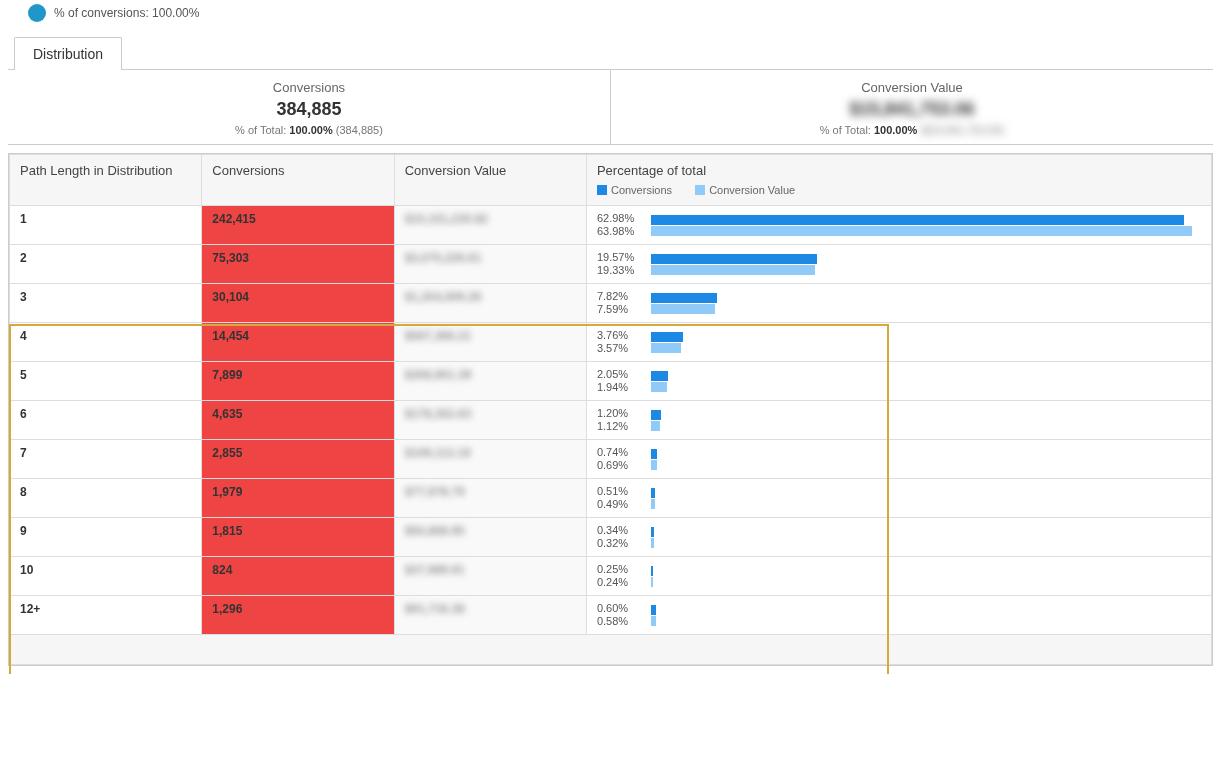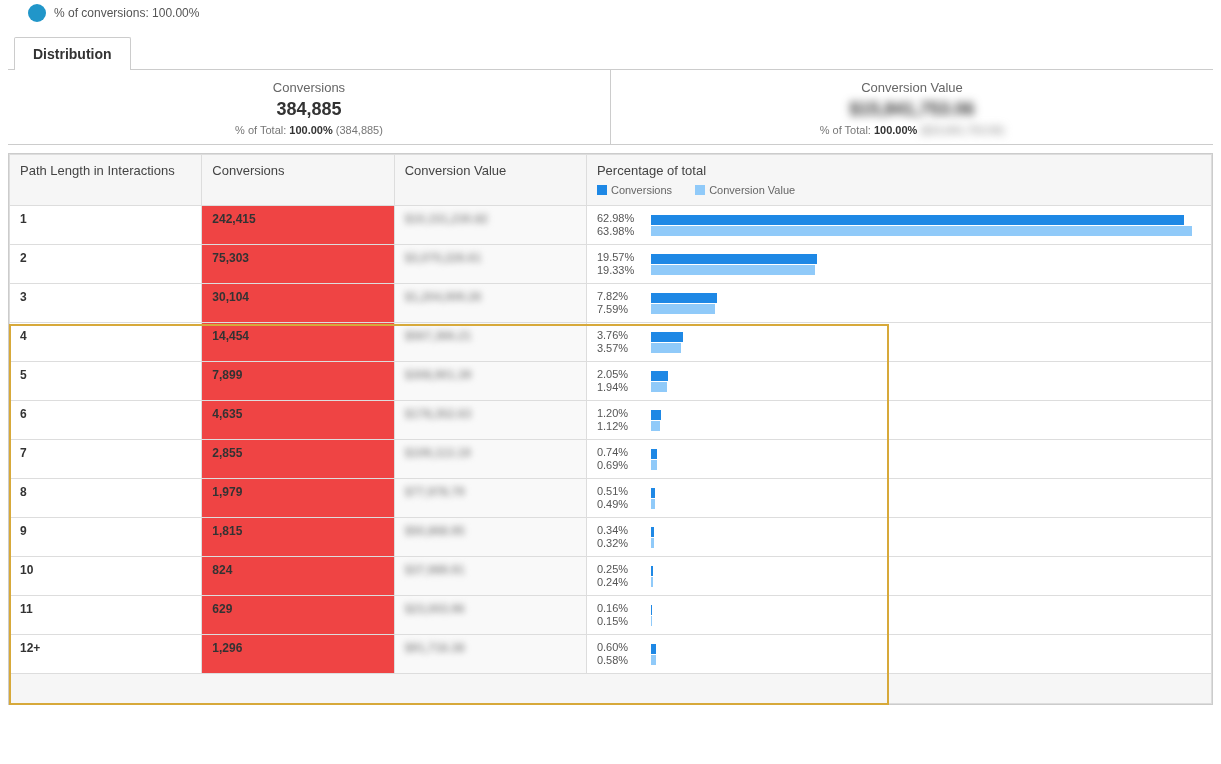--- a/index.html
+++ b/index.html
@@ -27,21 +27,21 @@
   .tab-bar {
     border-bottom: 1px solid #ccc;
     padding-left: 6px;
     margin-top: 4px;
   }
   .tab {
     display: inline-block;
     border: 1px solid #ccc;
     border-bottom: none;
     padding: 8px 18px;
-    font-weight: bold;
+    font-weight: normal;
     font-size: 14px;
     background: #fff;
     position: relative;
     top: 1px;
     border-radius: 2px 2px 0 0;
     cursor: pointer;
   }
   .metric-header {
     display: flex;
     border-bottom: 1px solid #ccc;
@@ -147,21 +147,21 @@
 <div class="table-wrap">
   <table>
     <colgroup>
       <col class="c-path">
         <col class="c-conv">
         <col class="c-val">
         <col class="c-pct">
     </colgroup>
     <thead>
       <tr>
-        <th>Path Length in Interactions</th>
+        <th>Path Length in Distribution</th>
         <th>Conversions</th>
         <th>Conversion Value</th>
         <th>
           <span>Percentage of total</span>
           <div class="pct-legend">
             <span>
                 <i class="sw-dark"></i>
                 <span>Conversions</span>
               </span>
             <span>
@@ -307,34 +307,20 @@
             <div class="pct-row">
               <div class="pct-labels">0.25%<br>0.24%</div>
               <div class="pct-bars">
                 <div class="bar dark" style="width:0.38461538461538464%"></div>
                 <div class="bar light" style="width:0.36923076923076925%"></div>
               </div>
             </div>
           </td>
         </tr>
         <tr>
-          <td class="path">11</td>
-          <td class="conv">629</td>
-          <td class="cval"><span class="cval-blur">$23,003.96</span></td>
-          <td>
-            <div class="pct-row">
-              <div class="pct-labels">0.16%<br>0.15%</div>
-              <div class="pct-bars">
-                <div class="bar dark" style="width:0.24615384615384617%"></div>
-                <div class="bar light" style="width:0.23076923076923078%"></div>
-              </div>
-            </div>
-          </td>
-        </tr>
-        <tr>
           <td class="path">12+</td>
           <td class="conv">1,296</td>
           <td class="cval"><span class="cval-blur">$91,716.38</span></td>
           <td>
             <div class="pct-row">
               <div class="pct-labels">0.60%<br>0.58%</div>
               <div class="pct-bars">
                 <div class="bar dark" style="width:0.9230769230769231%"></div>
                 <div class="bar light" style="width:0.8923076923076922%"></div>
               </div>

